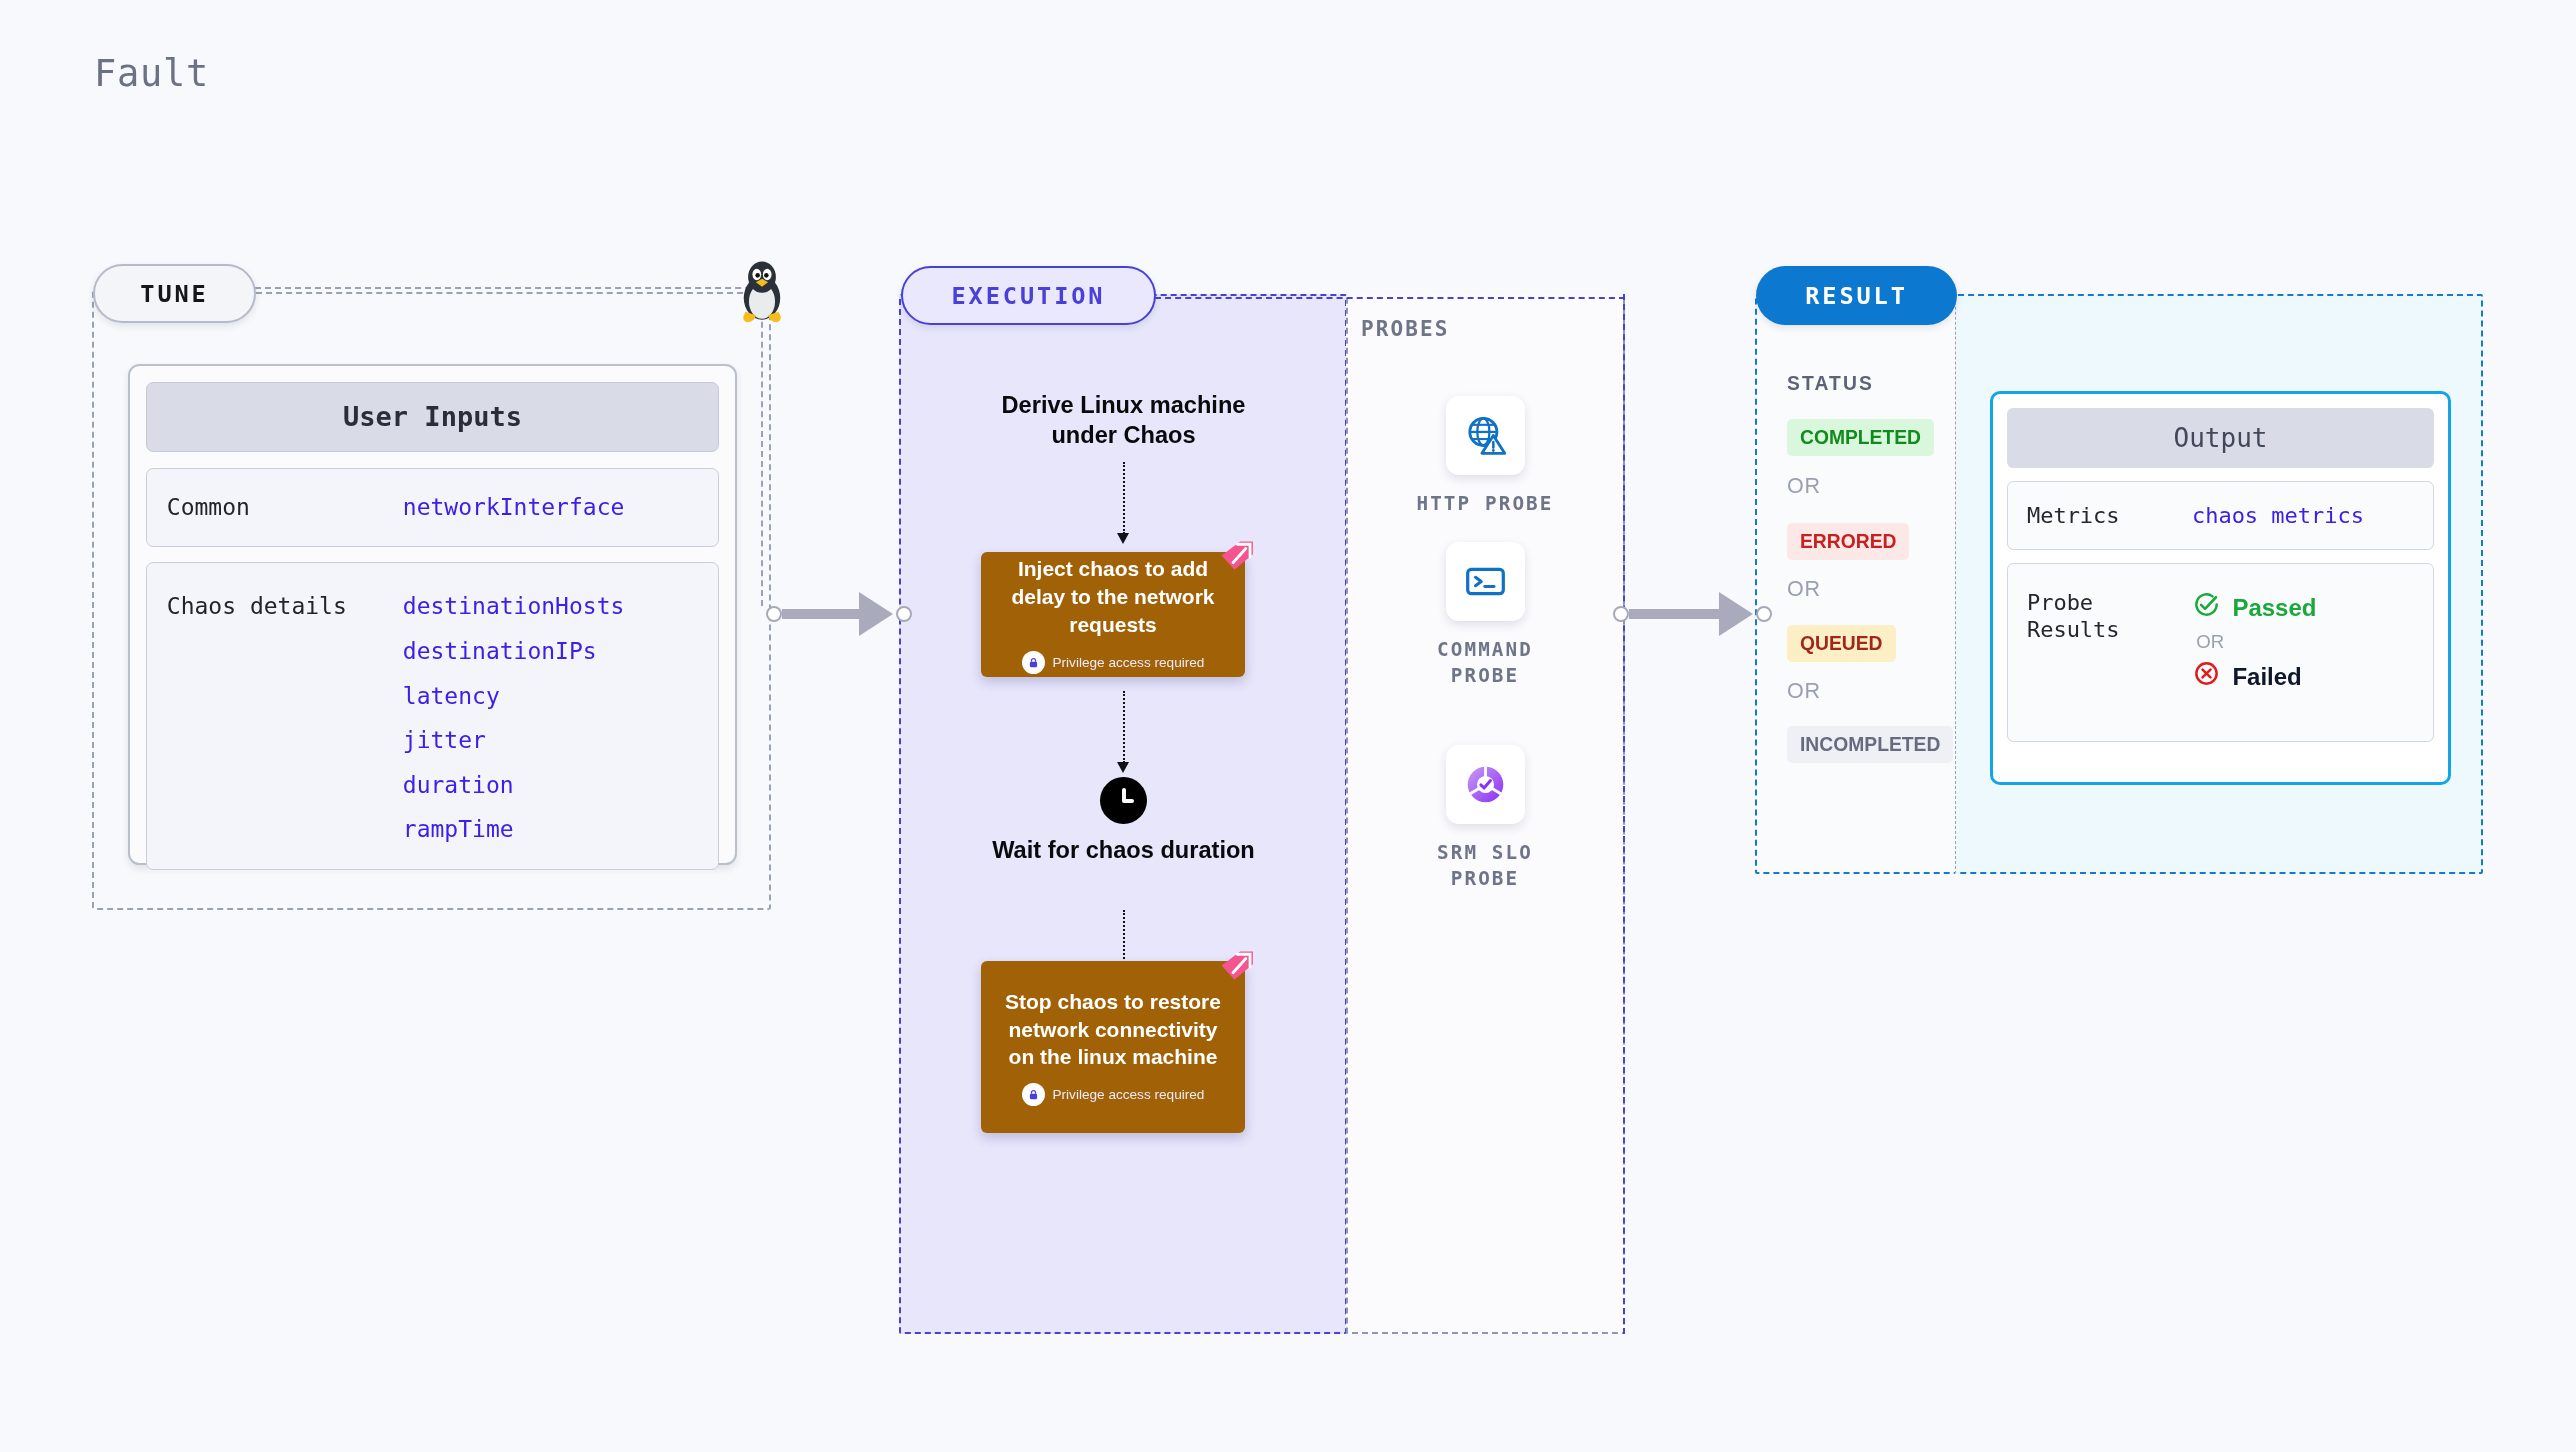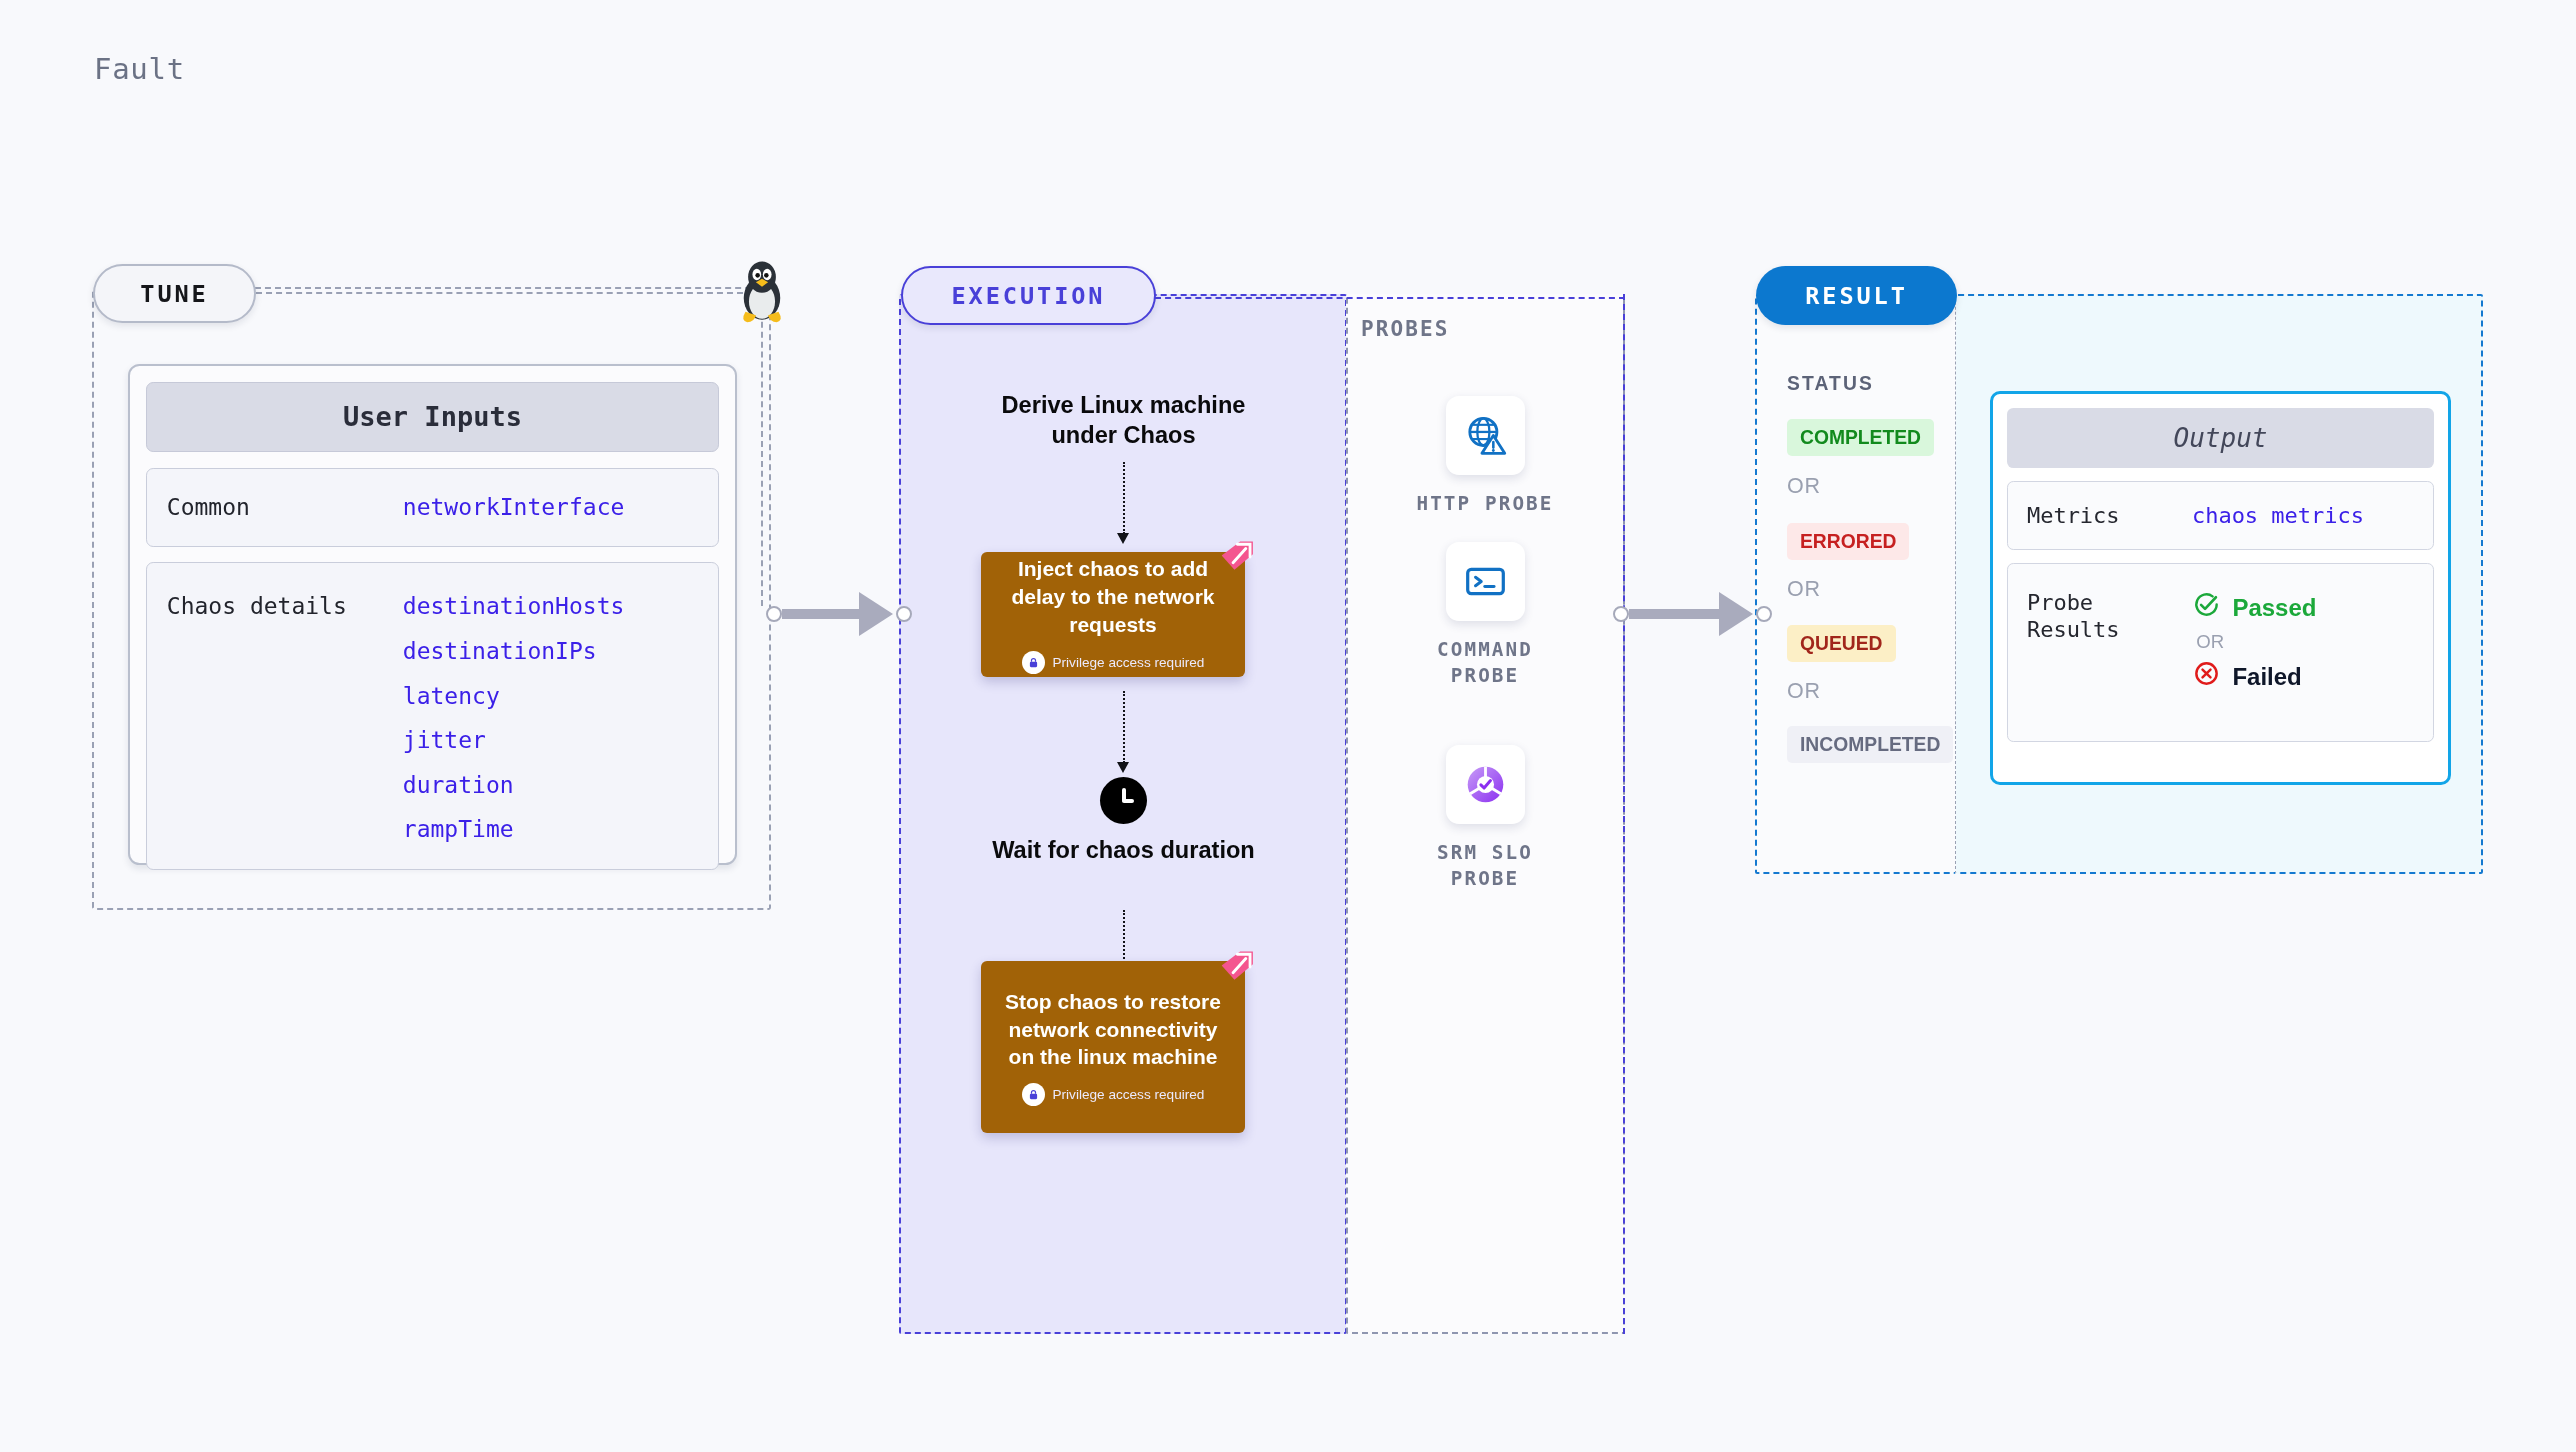--- a/index.html
+++ b/index.html
@@ -8,21 +8,21 @@
     background: #f8f9fc;
     font-family: "Liberation Sans", sans-serif;
     overflow: hidden;
   }
   #stage { position: relative; width: 2576px; height: 1452px; }
 
   
   .fault-label {
     position: absolute; left: 94px; top: 52px;
     font-family: "DejaVu Sans Mono", monospace;
-    font-size: 29px; color: #6b7285; letter-spacing: 0.7px;
+    font-size: 37px; color: #6b7285; letter-spacing: 0.7px;
   }
   .title-row {
     position: absolute; left: 92px; top: 116px;
     display: flex; align-items: center; gap: 21.5px;
   }
   .title-text {
     font-size: 39px; font-weight: 700; color: #0b0b0d;
     letter-spacing: -0.4px;
   }
 
@@ -208,21 +208,21 @@
   }
 
   
   #output-card {
     position: absolute; left: 1990px; top: 391px; width: 461px; height: 394px;
     background: #fff; border: 3.6px solid #12a5e8; border-radius: 10px; padding: 14.3px;
   }
   .out-header {
     height: 60px; background: #d9dbe6; border-radius: 6.4px;
     display: flex; align-items: center; justify-content: center;
-    font-family: "DejaVu Sans Mono", monospace; font-size: 26px; color: #43475a; font-style: italic;
+    font-family: "DejaVu Sans Mono", monospace; font-size: 26px; color: #43475a;
   }
   .out-row {
     margin-top: 13px; background: #fafbfd; border: 0.7px solid #d2d6e2; border-radius: 6.4px;
     display: flex; align-items: center; padding: 0 0 0 18.6px;
   }
   .out-row.metrics { height: 69px; }
   .out-row.probe-results { height: 179px; align-items: flex-start; padding-top: 26px; }
   .out-key {
     font-family: "DejaVu Sans Mono", monospace; font-size: 22px; color: #25272f;
     width: 165px; line-height: 1.2; flex: none;

